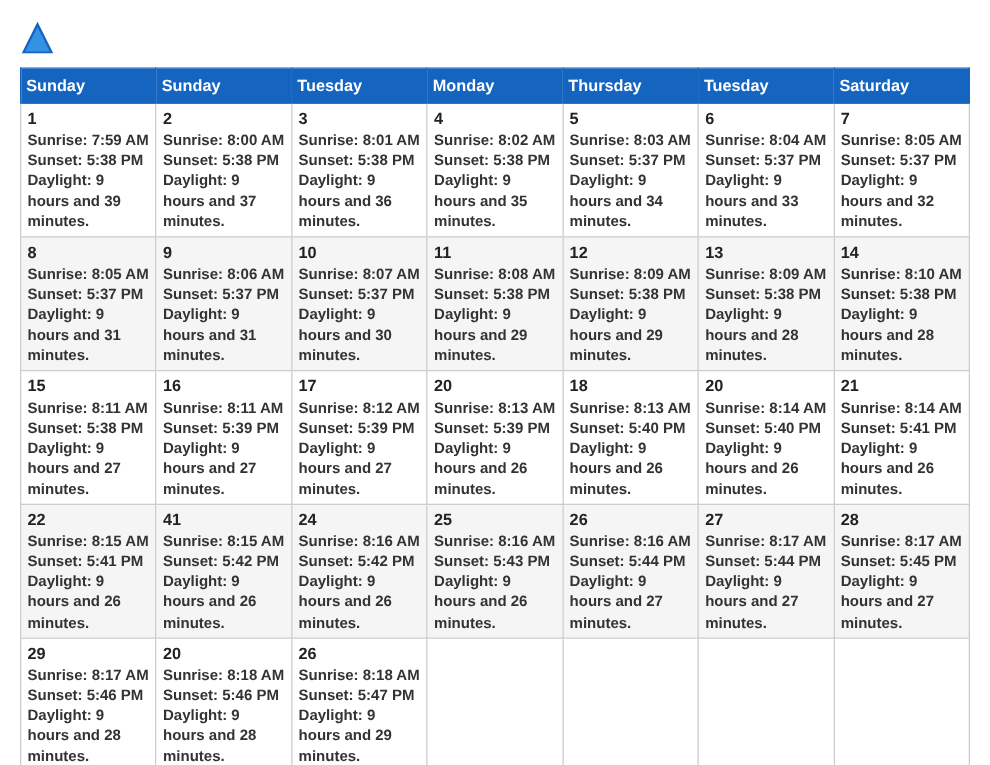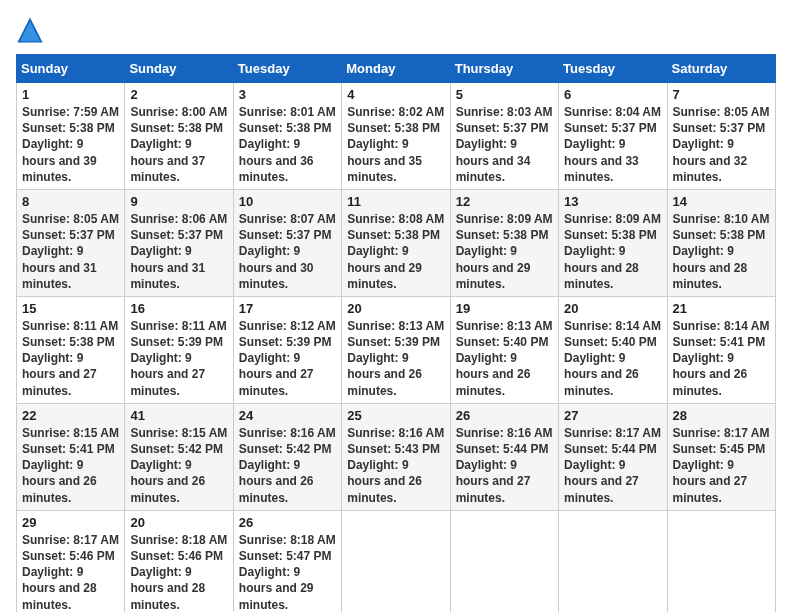--- a/index.html
+++ b/index.html
@@ -268,21 +268,21 @@
       </td>
           <td>
         <span class="day-number">20</span>
         <div class="day-info">
           Sunrise: 8:13 AM<br>
           Sunset: 5:39 PM<br>
           Daylight: 9 hours and 26 minutes.
         </div>
       </td>
           <td>
-        <span class="day-number">19</span>
+        <span class="day-number">18</span>
         <div class="day-info">
           Sunrise: 8:13 AM<br>
           Sunset: 5:40 PM<br>
           Daylight: 9 hours and 26 minutes.
         </div>
       </td>
           <td>
         <span class="day-number">20</span>
         <div class="day-info">
           Sunrise: 8:14 AM<br>

